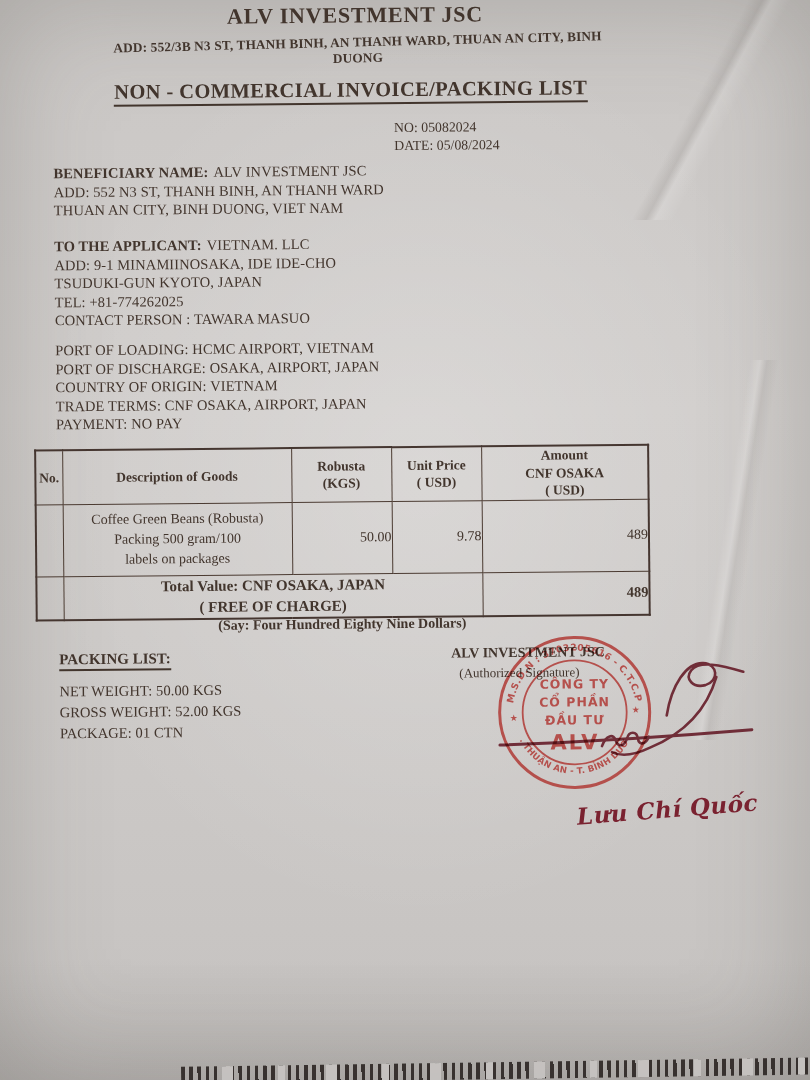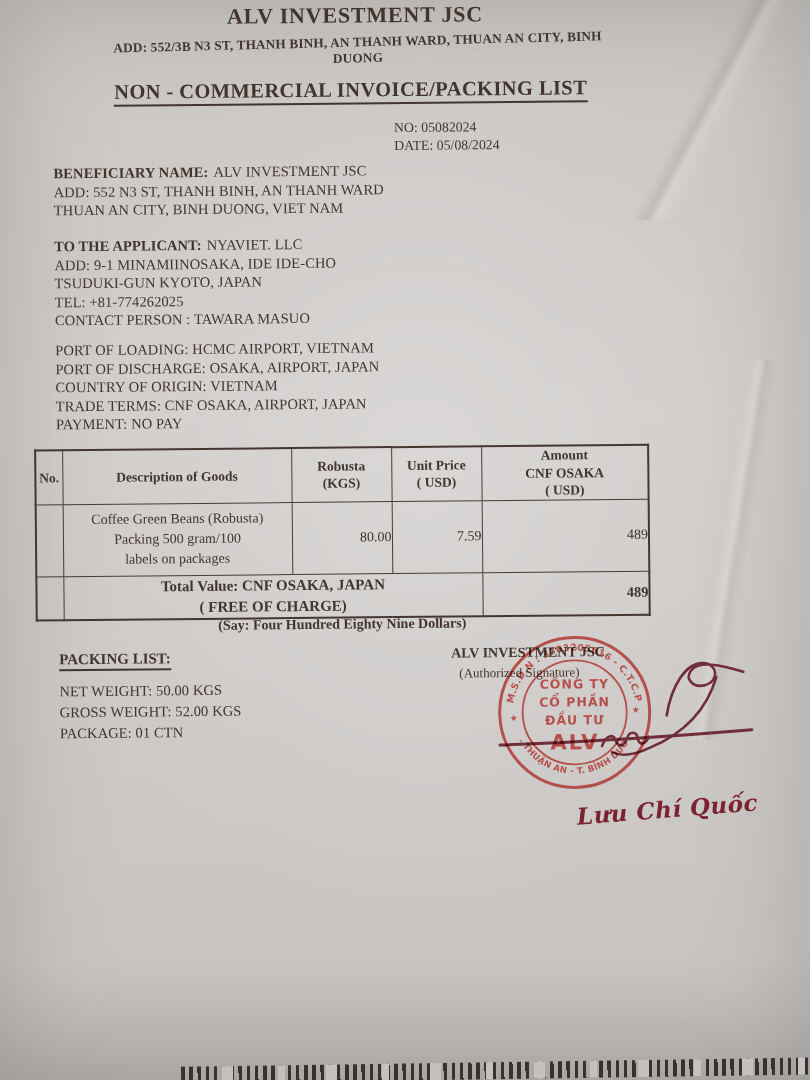--- a/index.html
+++ b/index.html
@@ -65,21 +65,21 @@
     <div class="abs blk" style="left:57px;top:161px;">
       <div>
         <span class="lbl">BENEFICIARY NAME:</span><span>ALV INVESTMENT JSC</span>
       </div>
       <div>ADD: 552 N3 ST, THANH BINH, AN THANH WARD</div>
       <div>THUAN AN CITY, BINH DUONG, VIET NAM</div>
     </div>
 
     <div class="abs blk" style="left:57px;top:234px;">
       <div>
-        <span class="lbl">TO THE APPLICANT:</span><span>NYAVIET. LLC</span>
+        <span class="lbl">TO THE APPLICANT:</span><span>VIETNAM. LLC</span>
       </div>
       <div>ADD: 9-1 MINAMIINOSAKA, IDE IDE-CHO</div>
       <div>TSUDUKI-GUN KYOTO, JAPAN</div>
       <div>TEL: +81-774262025</div>
       <div>CONTACT PERSON : TAWARA MASUO</div>
     </div>
 
     <div class="abs blk" style="left:57px;top:338px;">
       <div>PORT OF LOADING: HCMC AIRPORT, VIETNAM</div>
       <div>PORT OF DISCHARGE: OSAKA, AIRPORT, JAPAN</div>
@@ -106,22 +106,22 @@
 ( USD)</th>
         <th class="h preline">Amount
 CNF OSAKA
 ( USD)</th>
       </tr>
       <tr style="height:72px;">
         <td></td>
         <td class="desc preline">Coffee Green Beans (Robusta)
 Packing 500 gram/100
 labels on packages</td>
-        <td class="num">80.00</td>
-        <td class="num">7.59</td>
+        <td class="num">50.00</td>
+        <td class="num">9.78</td>
         <td class="num">489</td>
       </tr>
       <tr style="height:43px;">
         <td></td>
         <td class="totlbl preline" colspan="3">Total Value: CNF OSAKA, JAPAN
 ( FREE OF CHARGE)</td>
         <td class="totnum">489</td>
       </tr>
     </tbody>
       </table>

